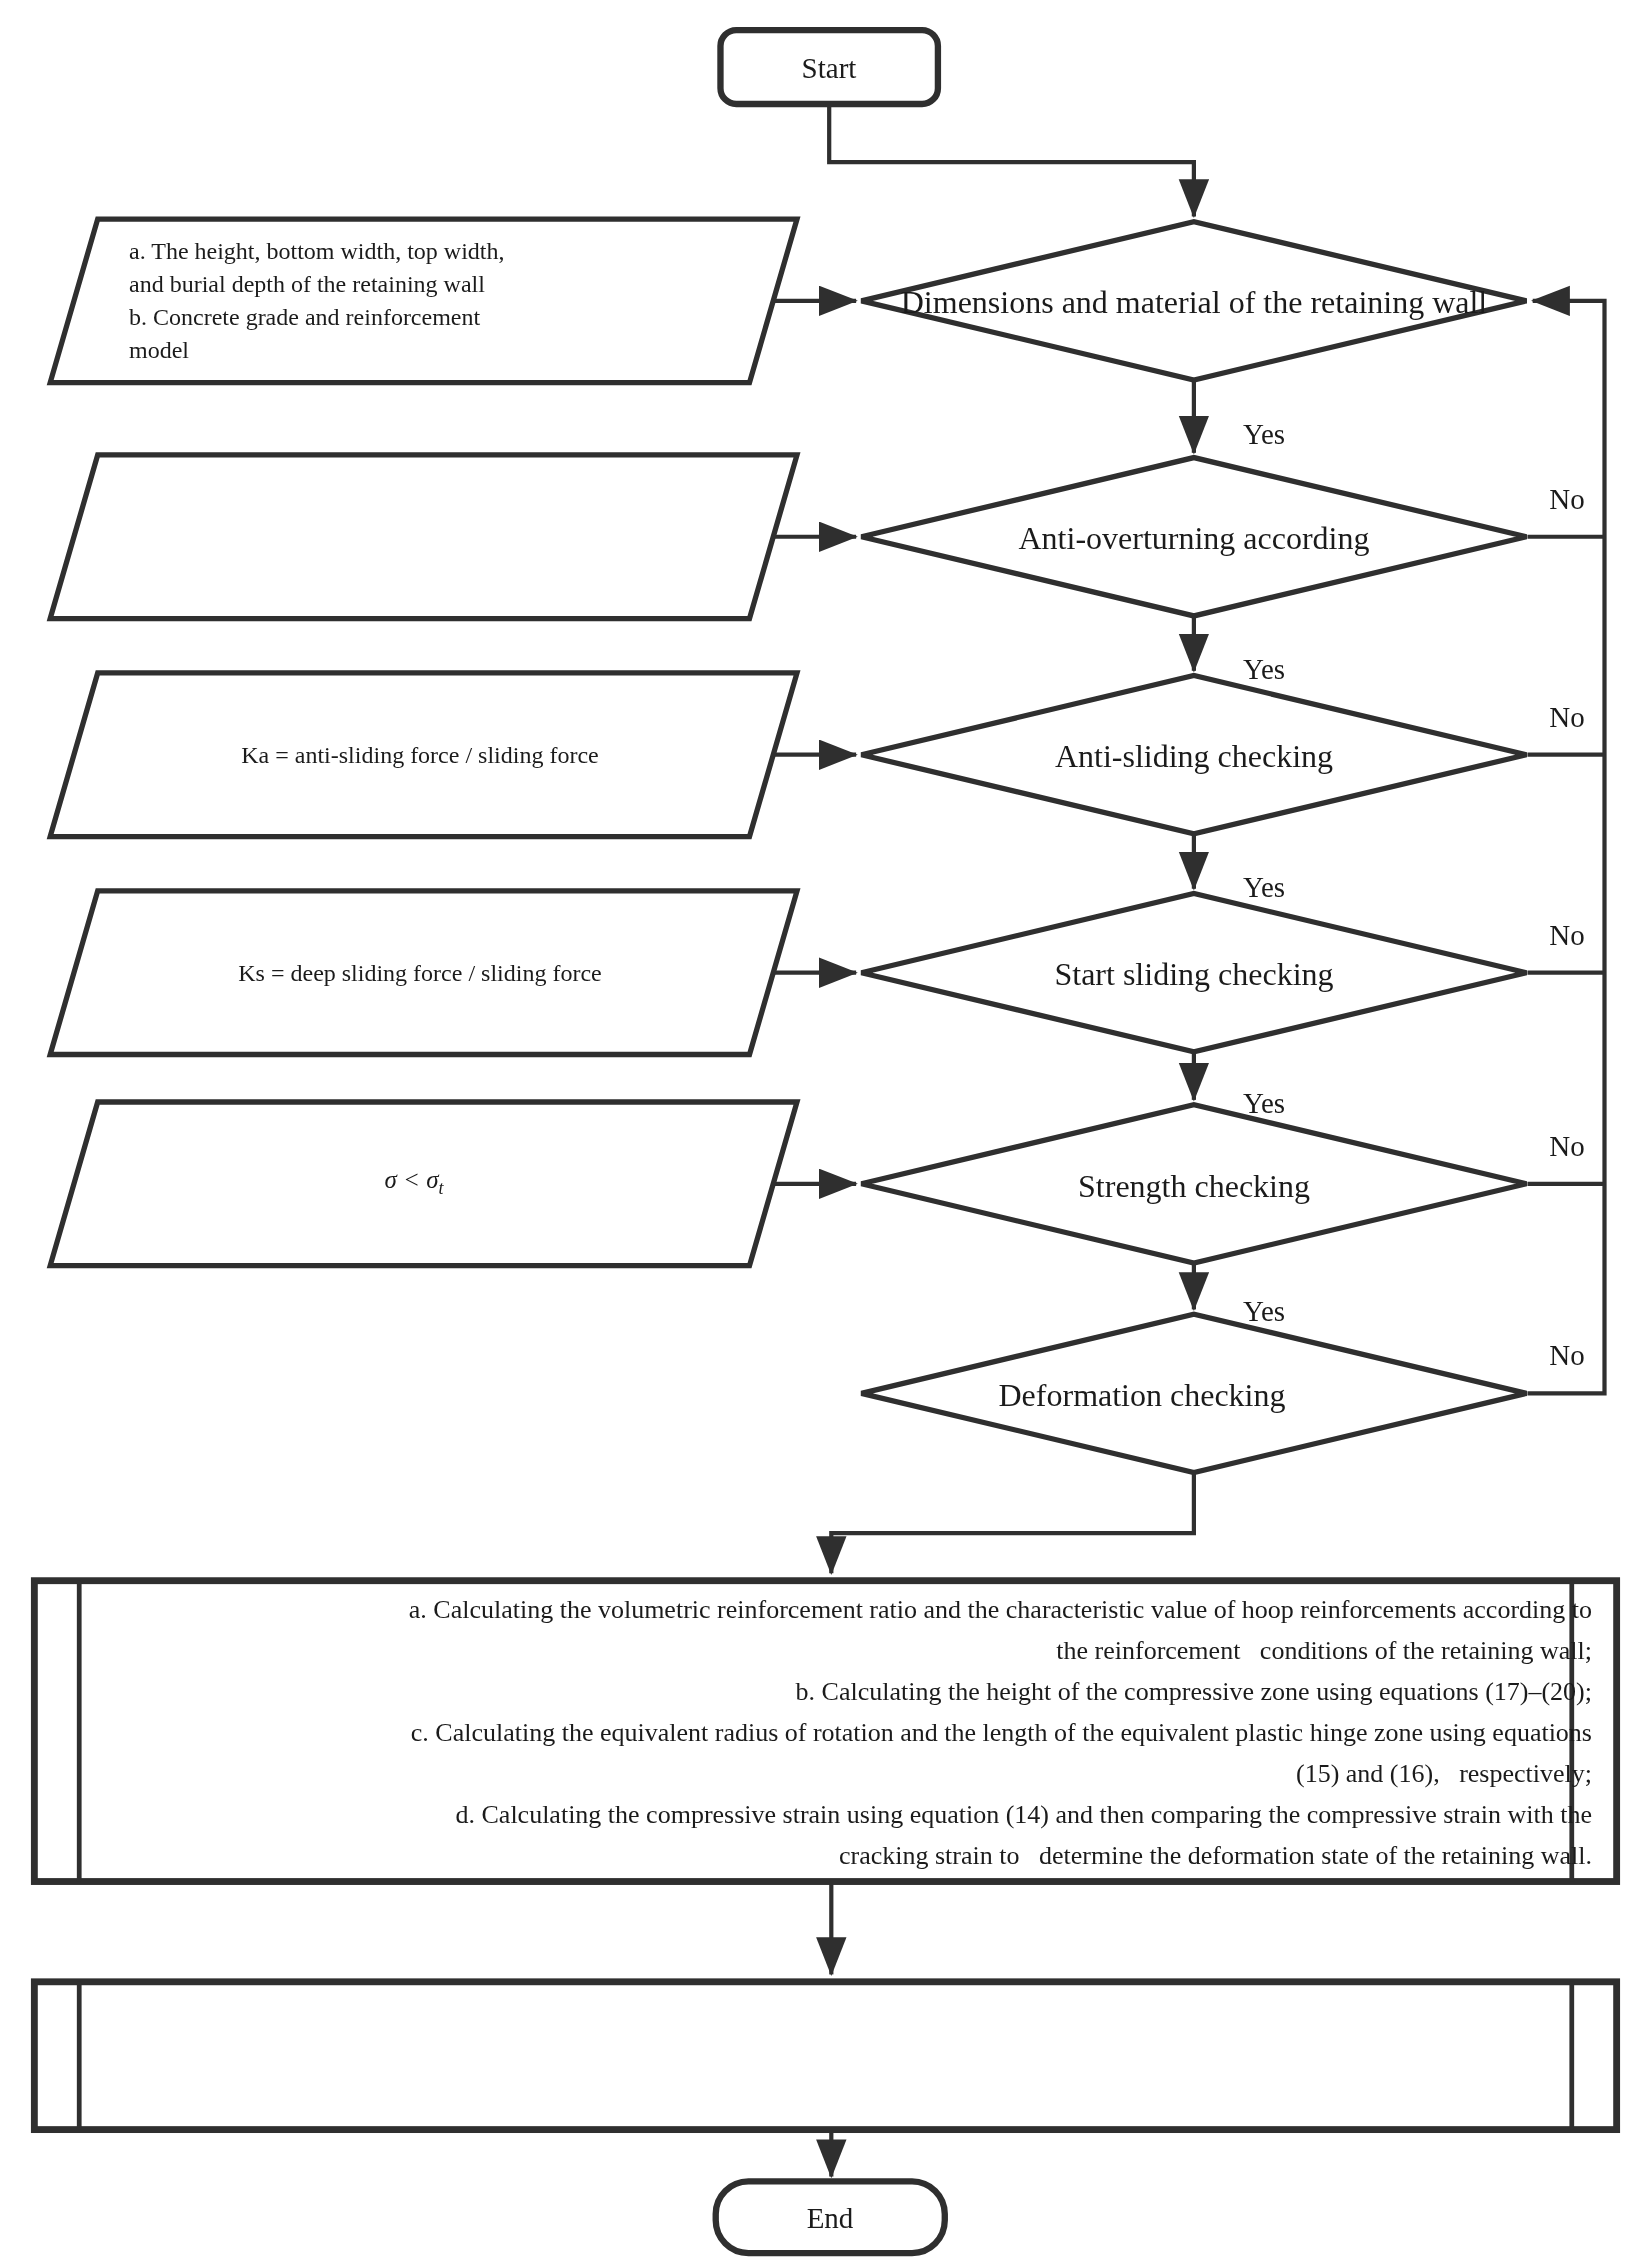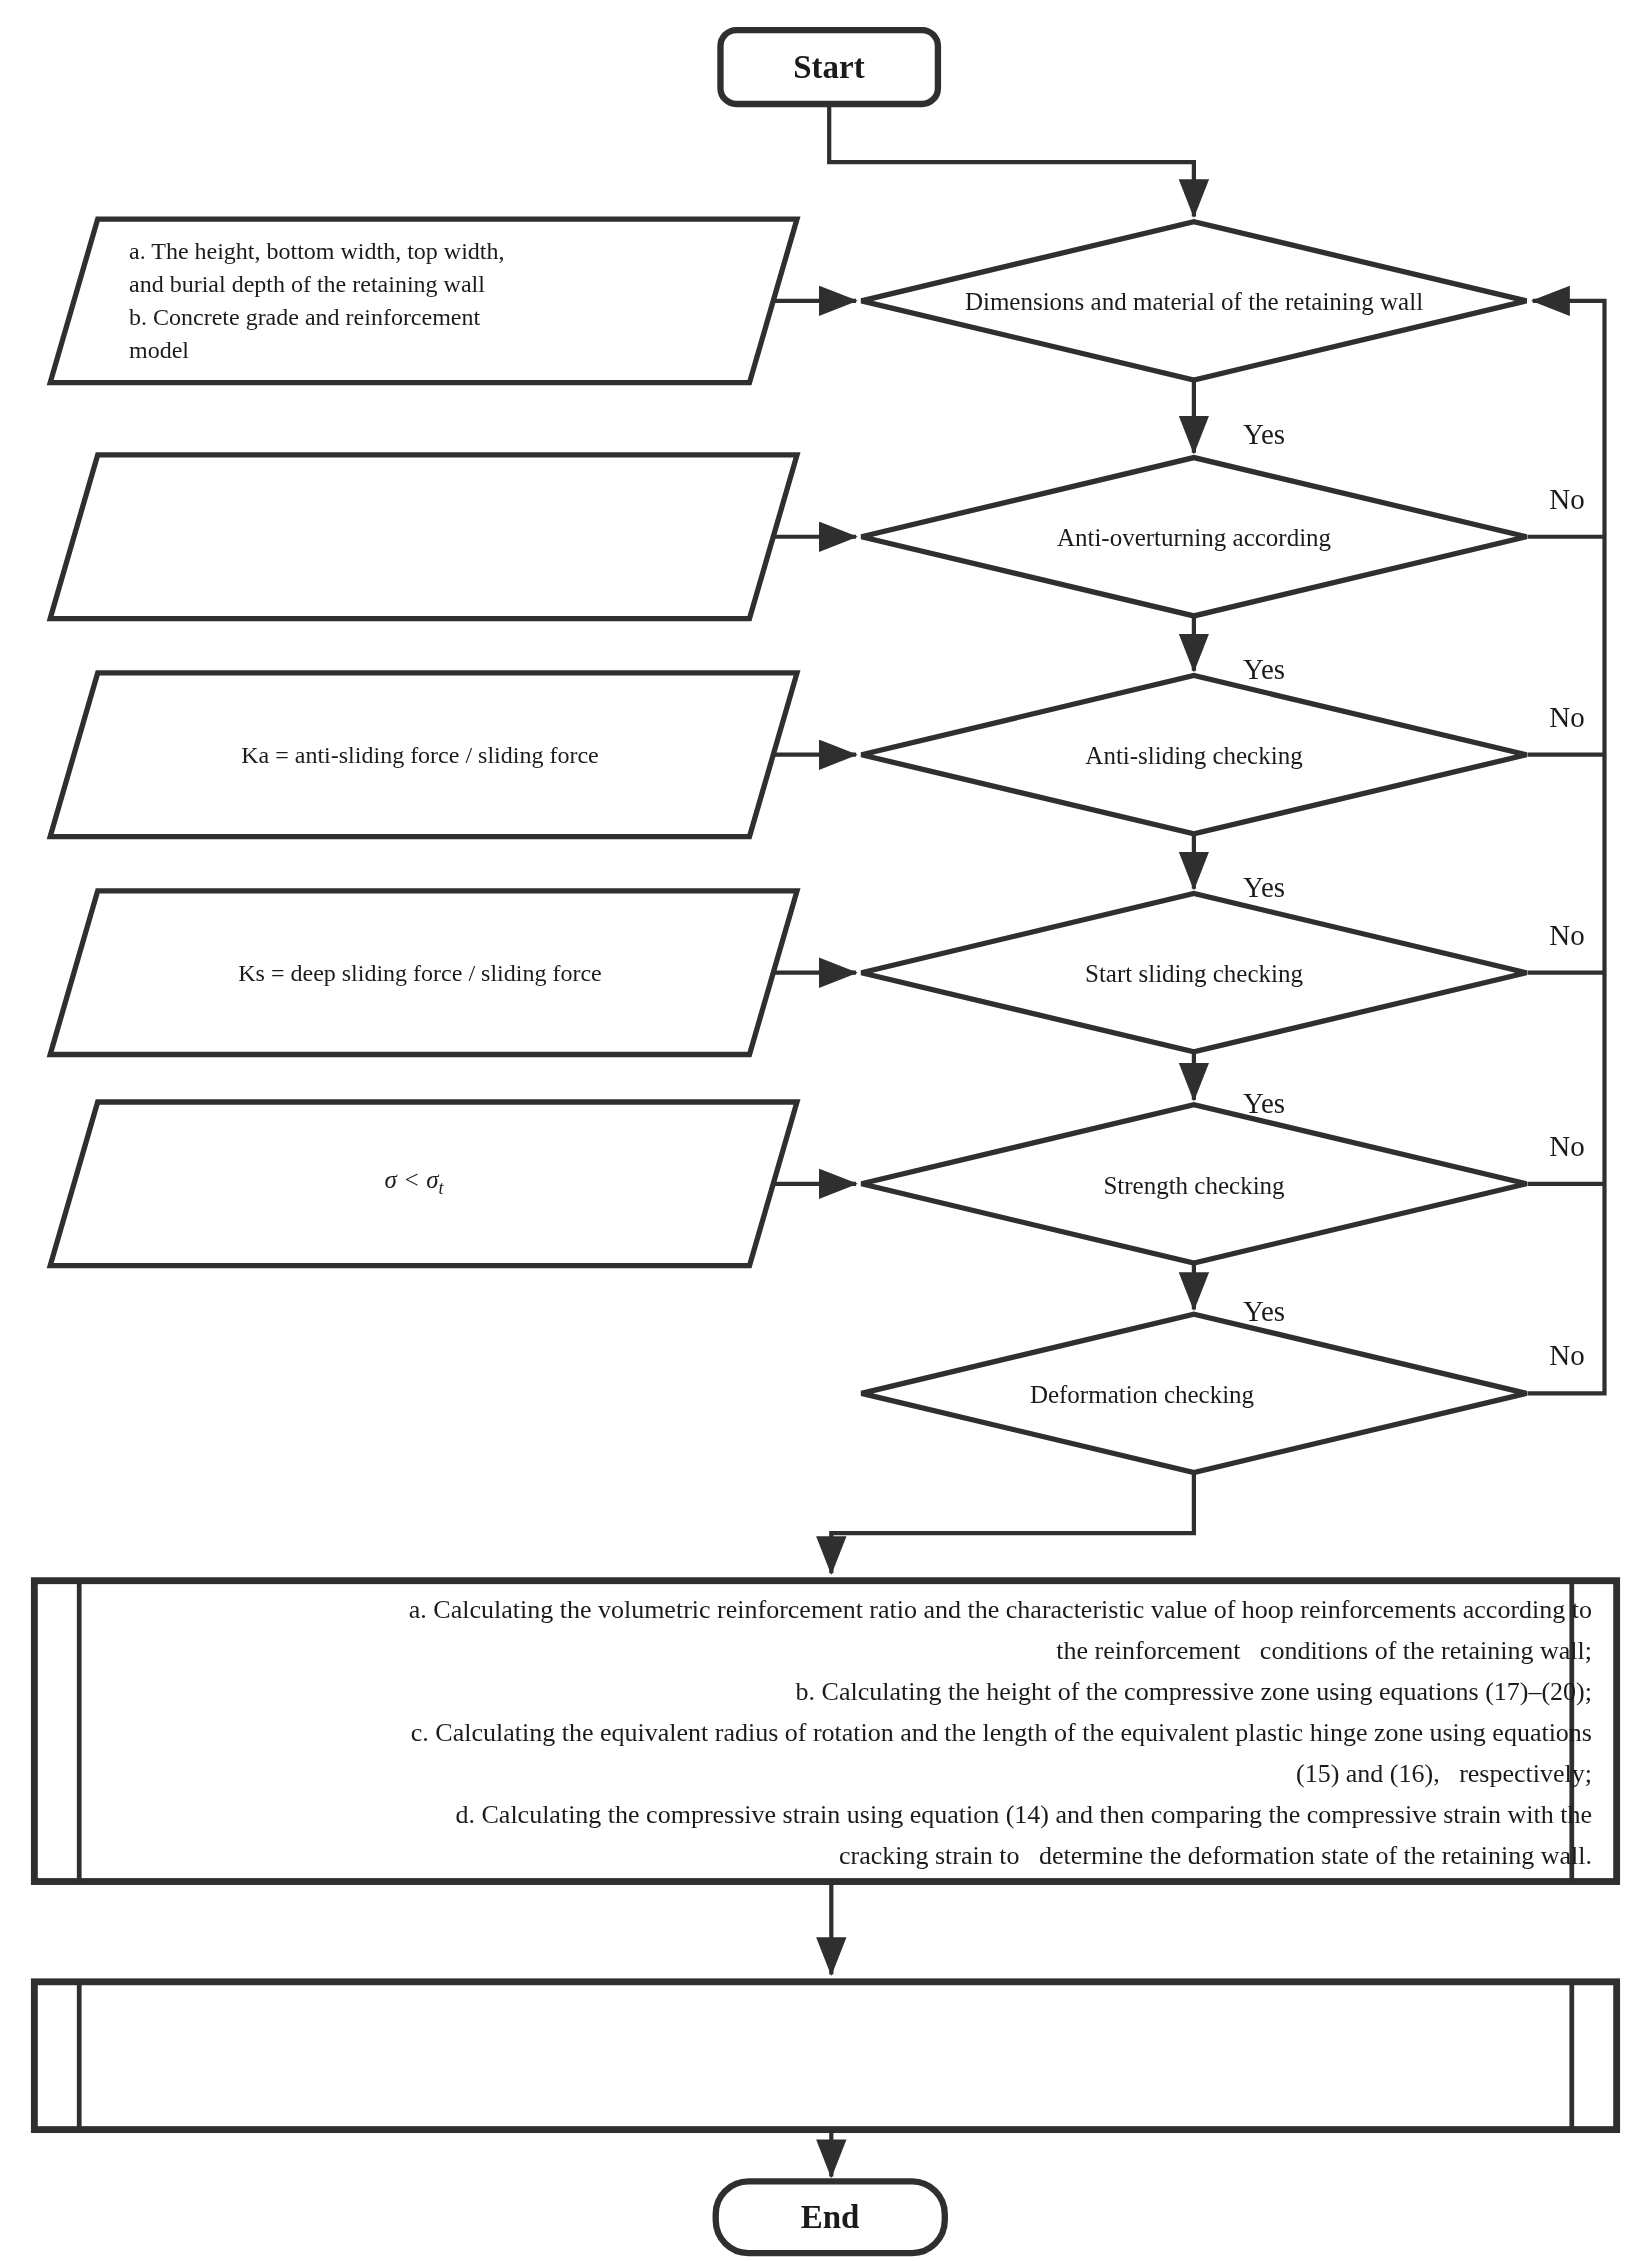--- a/index.html
+++ b/index.html
@@ -10,25 +10,25 @@
     font-family:"Liberation Serif","DejaVu Serif",serif;
     color:#1b1b1b;
     overflow:hidden;
   }
   .canvas svg{position:absolute;left:0;top:0;}
   .lbl{
     position:absolute;
     transform:translate(-50%,-50%);
     text-align:center;
     white-space:nowrap;
-    font-size:25px;
+    font-size:32px;
     line-height:1.25;
     color:#1b1b1b;
   }
-  .terminator-lbl{font-weight:bold;font-size:33px;}
+  .terminator-lbl{font-weight:normal;font-size:29px;}
   .input-text{
     position:absolute;
     transform:translate(-50%,-50%);
     font-size:24px;
     line-height:33px;
     white-space:pre-wrap;
   }
   .input-left{text-align:left;}
   .input-center{text-align:center;}
   .sigma{font-style:italic;font-size:25px;}

